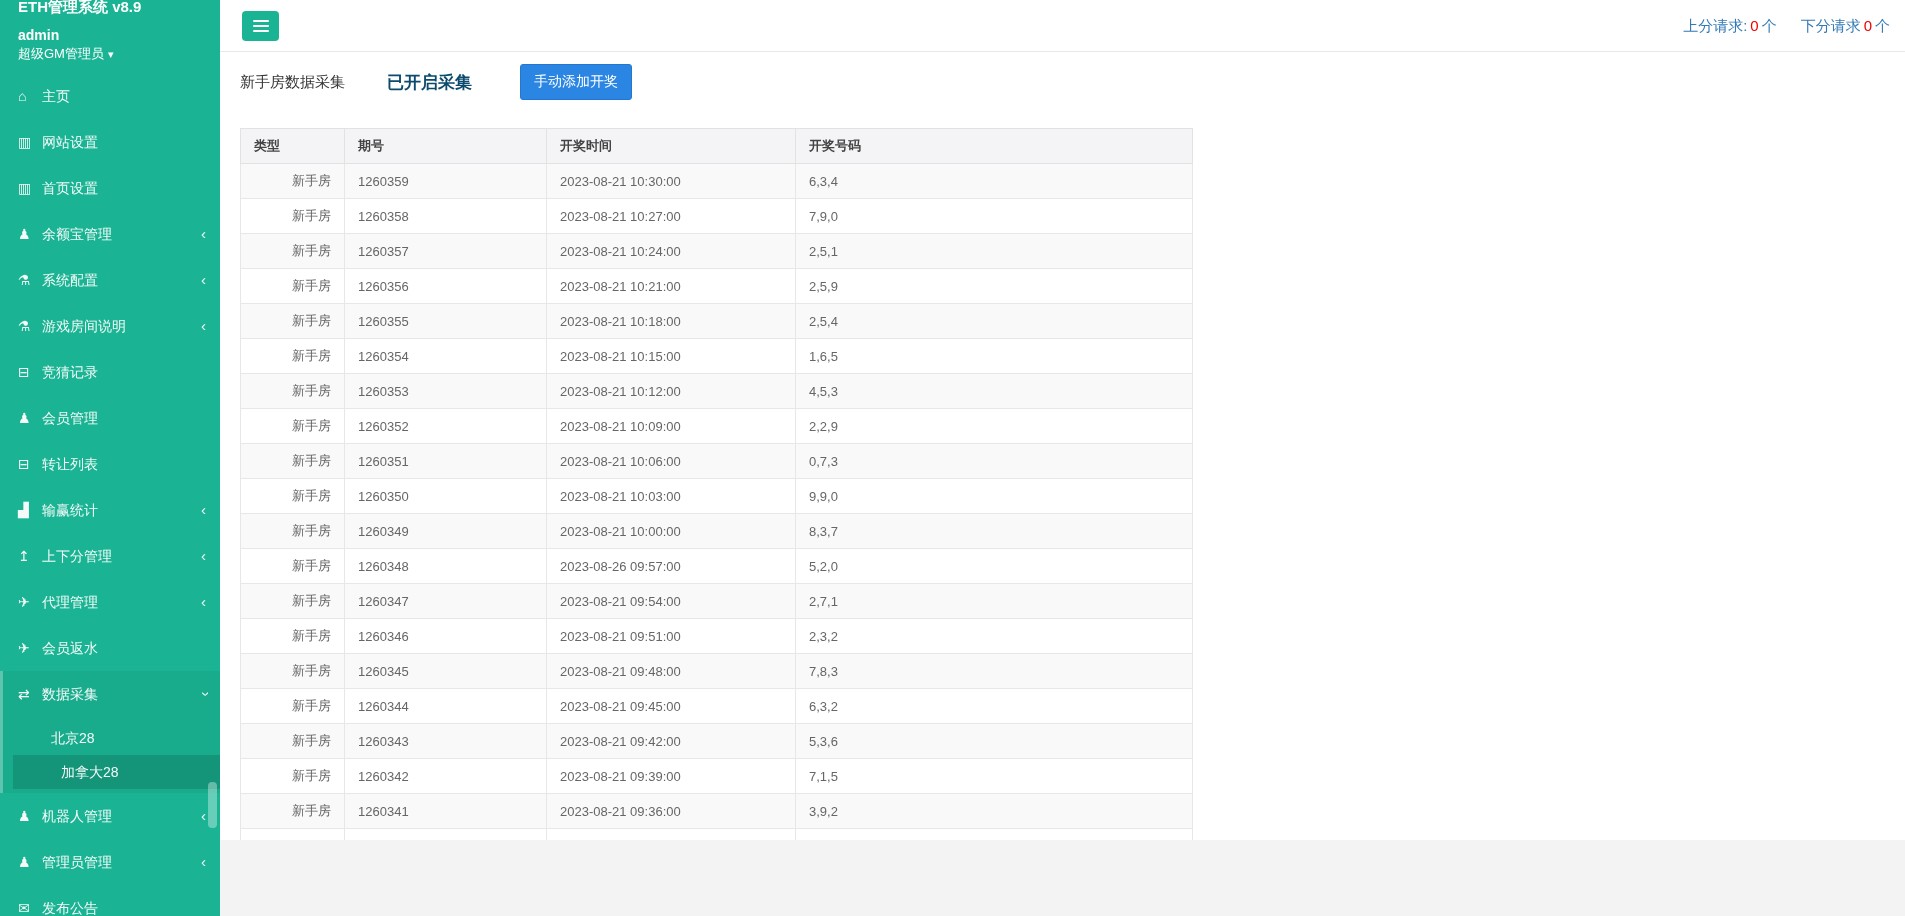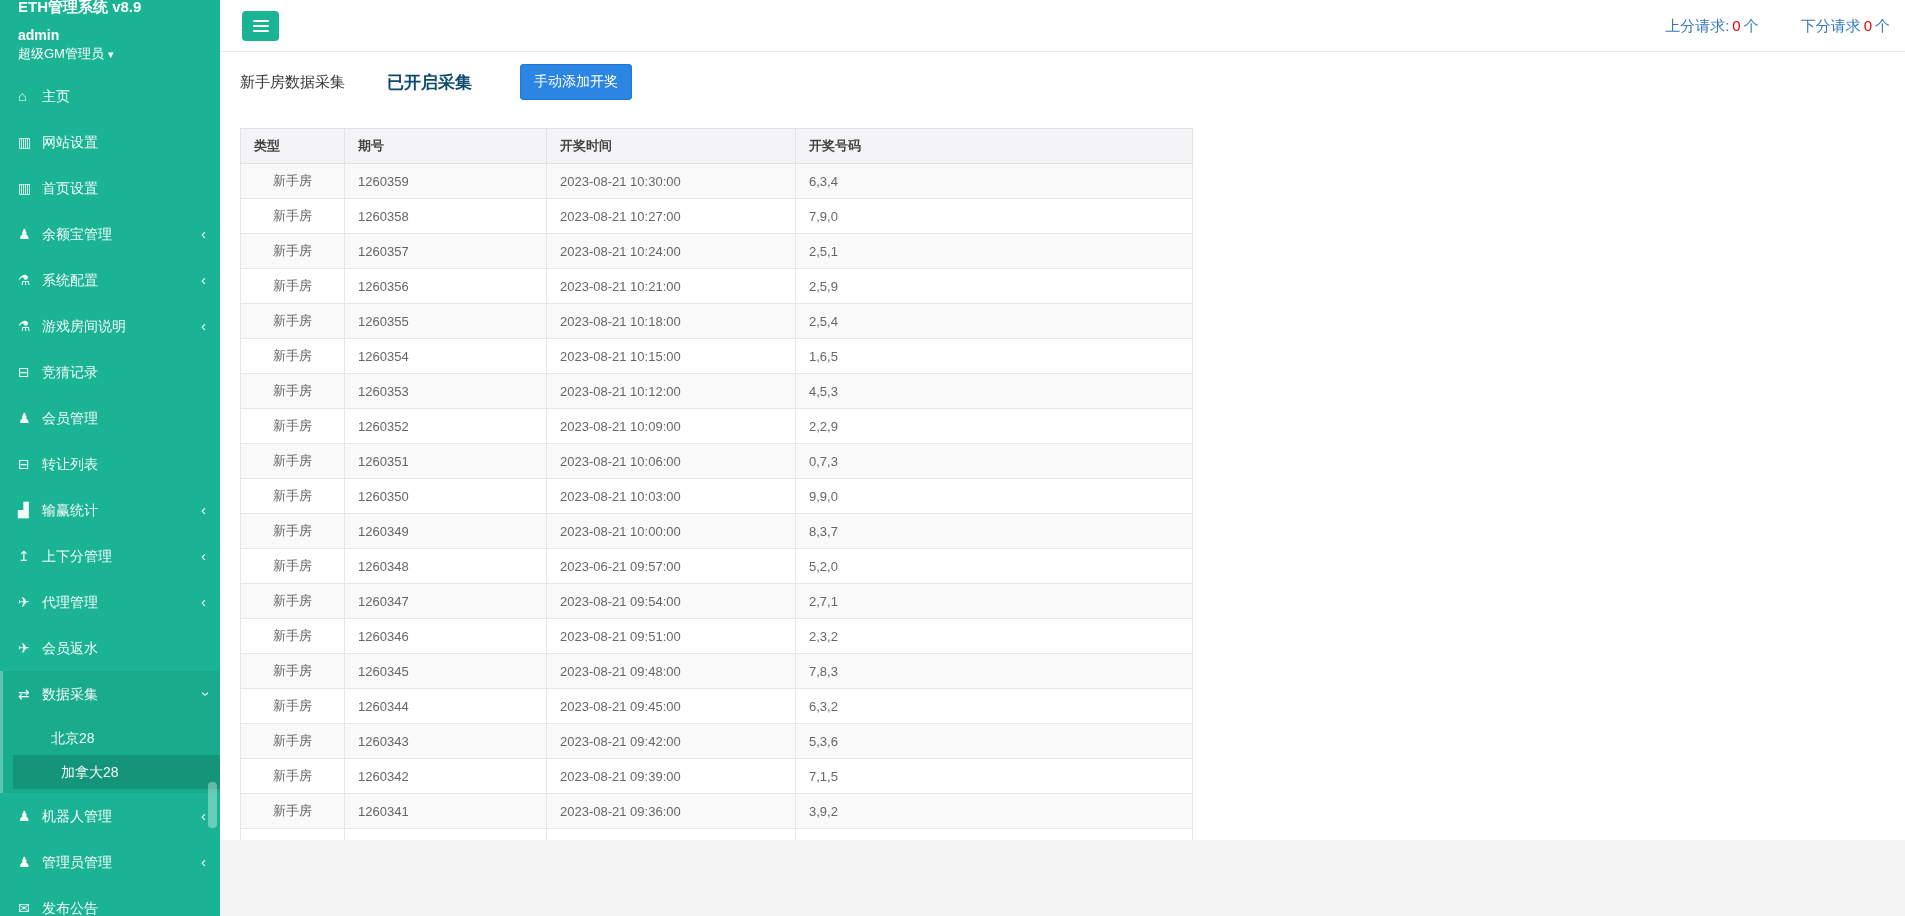--- a/index.html
+++ b/index.html
@@ -29,40 +29,40 @@
     background:rgba(255,255,255,.35); border-radius:4px; cursor:pointer; }
 
   
   .main { position:absolute; left:220px; top:0; right:0; height:916px; background:#f3f3f4; }
   .topbar { position:relative; height:52px; background:#fff; border-bottom:1px solid #e7eaec; }
   .burger { position:absolute; left:22px; top:11px; width:37px; height:30px;
     background:#1ab494; border:none; border-radius:4px; cursor:pointer;
     display:flex; flex-direction:column; justify-content:center; align-items:center; gap:3px; }
   .burger i { display:block; width:16px; height:2px; background:#fff; border-radius:1px; }
   .top-links { position:absolute; right:15px; top:0; height:52px; display:flex;
-    align-items:center; gap:42px; font-size:15px; }
+    align-items:center; gap:24px; font-size:15px; }
   .top-link { color:#337ab7; cursor:pointer; text-decoration:none; }
   .top-link .cnt { color:#ee0000; margin:0 3px; }
 
   .content { background:#fff; height:788px; overflow:hidden; padding:14px 20px 0; }
   .page-heading { height:32px; display:flex; align-items:center; }
   .page-title { font-size:15px; color:#333; }
   .collect-status { font-size:17px; font-weight:bold; color:#0c4a6e; margin-left:42px; }
   .add-btn { margin-left:48px; background:#2b85e2; color:#fff; border:1px solid #2477cf;
     border-radius:3px; font-size:14px; padding:8px 13px; cursor:pointer;
     font-family:"Liberation Sans","DejaVu Sans",sans-serif; }
 
   table.data { border-collapse:collapse; table-layout:fixed; width:952px; margin-top:30px;
     font-size:13px; }
   table.data col.c1{width:104px} table.data col.c2{width:202px}
   table.data col.c3{width:249px} table.data col.c4{width:397px}
   table.data th { background:#f4f4f6; color:#444; font-weight:bold; text-align:left;
     border:1px solid #e2e2e2; padding:0 13px; height:35px; }
   table.data td { color:#666; border:1px solid #e7e7e7; padding:0 13px; height:35px; }
-  table.data td:first-child { text-align:center; }
+  table.data td:first-child { text-align:right; }
   table.data tbody tr:nth-child(odd) td { background:#f9f9f9; }
   table.data tbody tr:nth-child(even) td { background:#fff; }
 </style>
 </head>
 <body>
 
 <aside class="sidebar">
   <div class="brand">ETH管理系统 v8.9</div>
   <div class="side-user">admin</div>
   <div class="side-role"><span>超级GM管理员</span><span class="caret">▾</span></div>
@@ -224,21 +224,21 @@
           </tr>
           <tr>
             <td>新手房</td>
             <td>1260349</td>
             <td>2023-08-21 10:00:00</td>
             <td>8,3,7</td>
           </tr>
           <tr>
             <td>新手房</td>
             <td>1260348</td>
-            <td>2023-06-21 09:57:00</td>
+            <td>2023-08-26 09:57:00</td>
             <td>5,2,0</td>
           </tr>
           <tr>
             <td>新手房</td>
             <td>1260347</td>
             <td>2023-08-21 09:54:00</td>
             <td>2,7,1</td>
           </tr>
           <tr>
             <td>新手房</td>

